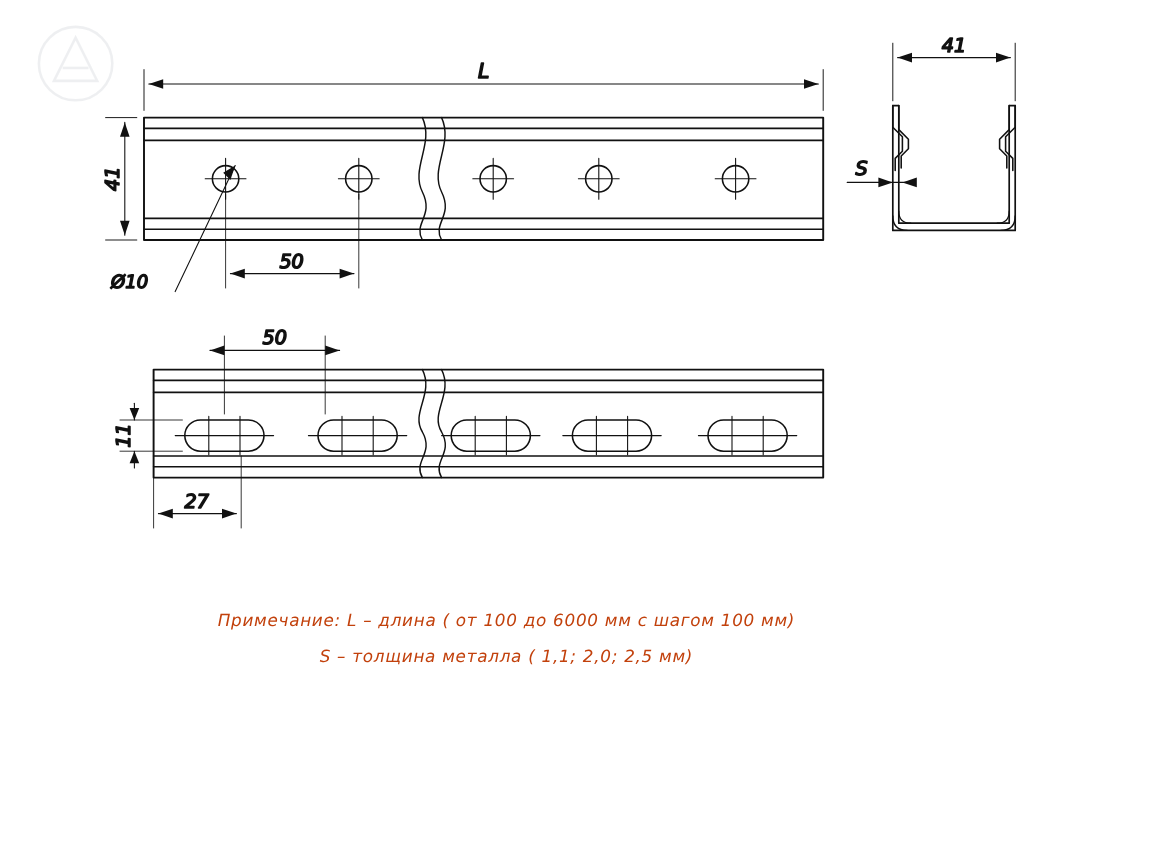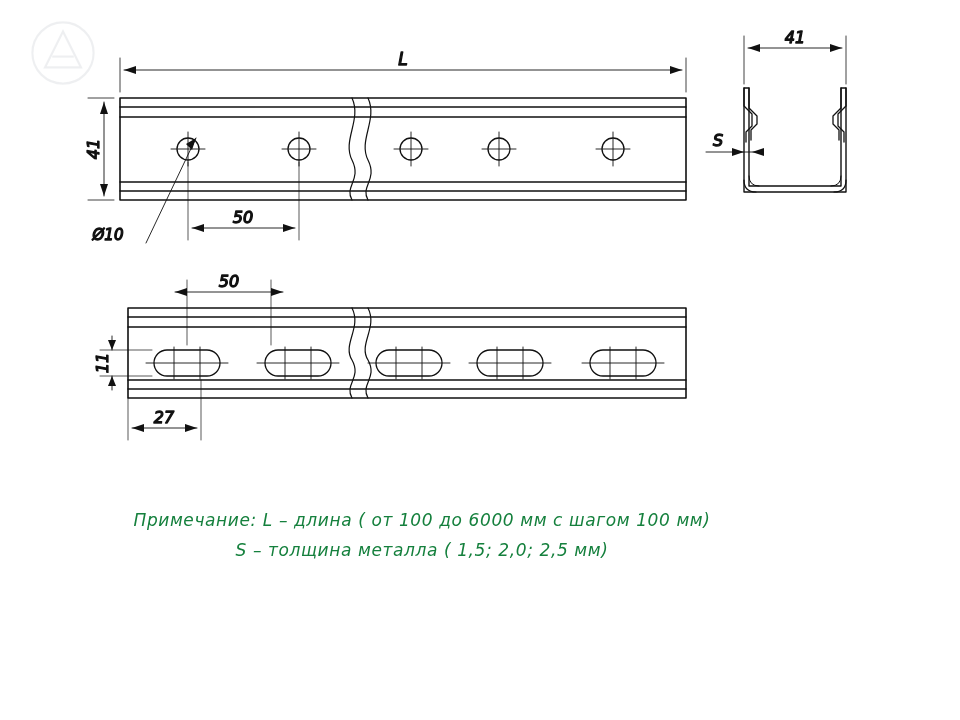--- a/index.html
+++ b/index.html
@@ -20,22 +20,22 @@
     width: 960px;
     height: 720px;
   }
   .note {
     position: absolute;
     left: 0;
     width: 844px;
     text-align: center;
     font-family: "DejaVu Sans", sans-serif;
     font-style: italic;
-    font-size: 17px;
-    color: #15803d;
+    font-size: 14px;
+    color: #c2410c;
     letter-spacing: 0.6px;
     white-space: pre;
   }
   .note.line1 { top: 510px; }
   .note.line2 { top: 540px; }
   .wm {
     position: absolute;
     left: 18px;
     top: 8px;
     width: 90px;
@@ -217,13 +217,13 @@
 
 <svg class="wm" viewBox="0 0 100 100">
   <g stroke="#9aa3ad" fill="none" stroke-width="2.4">
     <circle cx="50" cy="50" r="34"></circle>
     <path d="M30,66 L50,26 L70,66 Z"></path>
     <path d="M38,54 L62,54"></path>
   </g>
 </svg>
 
 <div class="note line1">Примечание: L – длина ( от 100 до 6000 мм с шагом 100 мм)</div>
-<div class="note line2">S – толщина металла ( 1,5; 2,0; 2,5 мм)</div>
+<div class="note line2">S – толщина металла ( 1,1; 2,0; 2,5 мм)</div>
 
 </body></html>

